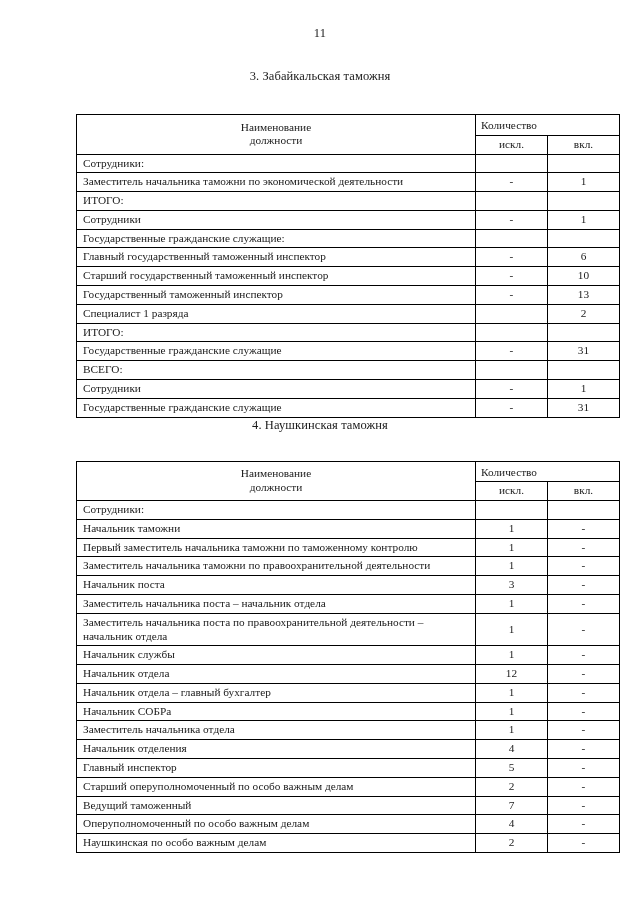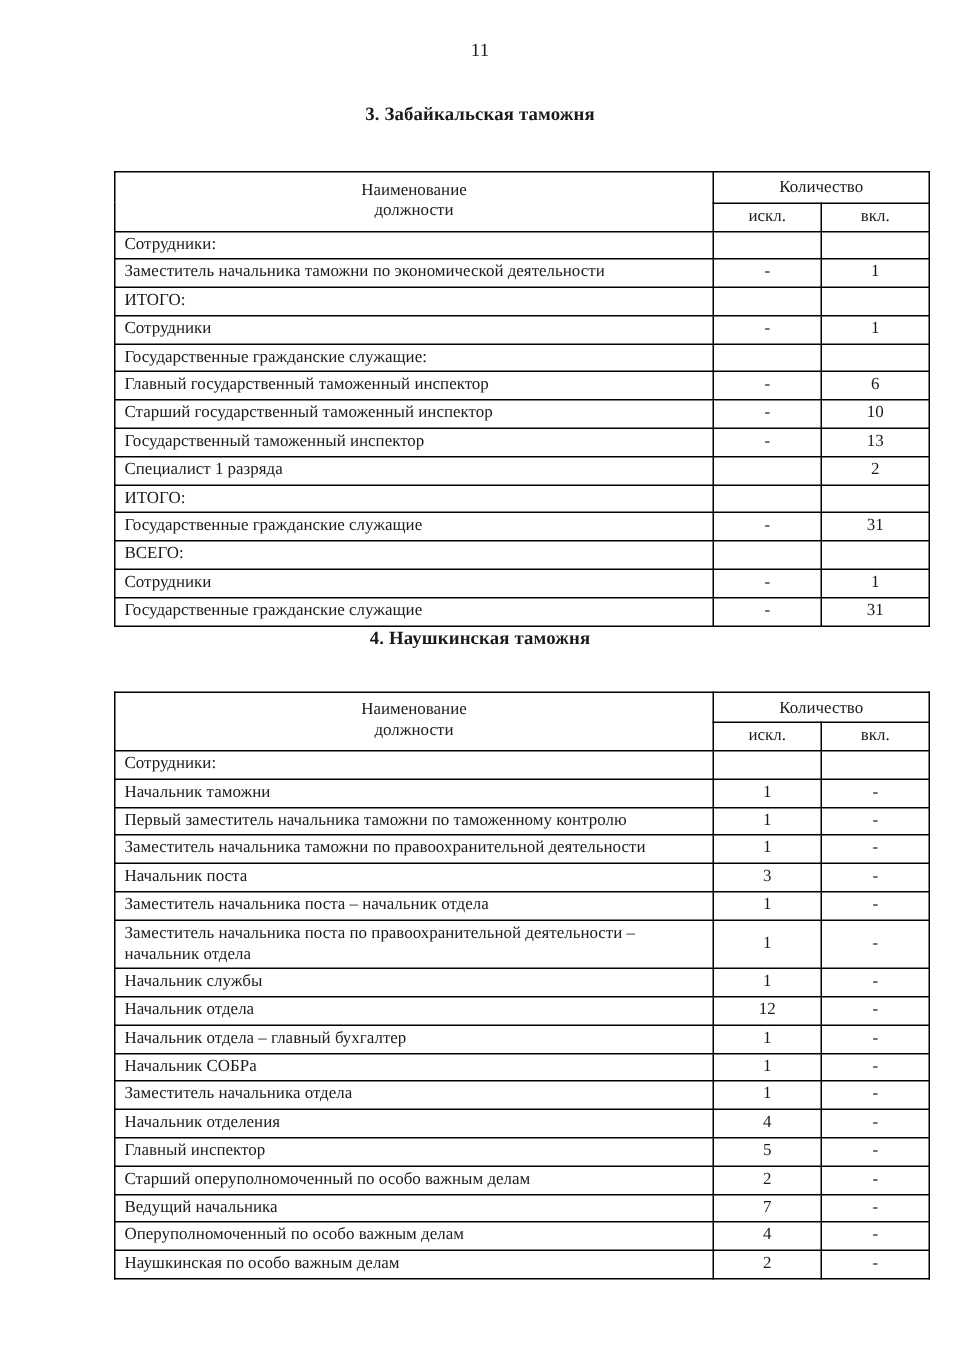--- a/index.html
+++ b/index.html
@@ -23,21 +23,21 @@
     position: relative;
   }
   .page-number {
     text-align: center;
     font-size: 12.5px;
     letter-spacing: 0.2px;
     margin-bottom: 28px;
   }
   .section-heading {
     text-align: center;
-    font-weight: bold;
+    font-weight: normal;
     font-size: 12.5px;
     margin: 0 0 30px 0;
     letter-spacing: 0.1px;
   }
   .section-heading.second {
     margin-bottom: 28px;
   }
   table.doc {
     border-collapse: collapse;
     width: 100%;
@@ -52,21 +52,21 @@
     line-height: 1.22;
     font-weight: normal;
   }
   .hdr-name {
     text-align: center;
     font-weight: normal;
     padding-top: 4px !important;
     padding-bottom: 4px !important;
   }
   .hdr-qty {
-    text-align: center;
+    text-align: left;
     padding-top: 4px !important;
     padding-bottom: 2px !important;
   }
   .hdr-sub {
     text-align: center;
   }
   .num {
     text-align: center;
   }
   .bold {
@@ -285,21 +285,21 @@
             <td class="nowrap-pad">Главный инспектор</td>
             <td class="num">5</td>
             <td class="num">-</td>
           </tr>
           <tr>
             <td class="nowrap-pad">Старший оперуполномоченный по особо важным делам</td>
             <td class="num">2</td>
             <td class="num">-</td>
           </tr>
           <tr>
-            <td class="nowrap-pad">Ведущий начальника</td>
+            <td class="nowrap-pad">Ведущий таможенный</td>
             <td class="num">7</td>
             <td class="num">-</td>
           </tr>
           <tr>
             <td class="nowrap-pad">Оперуполномоченный по особо важным делам</td>
             <td class="num">4</td>
             <td class="num">-</td>
           </tr>
           <tr>
             <td class="nowrap-pad">Наушкинская по особо важным делам</td>

